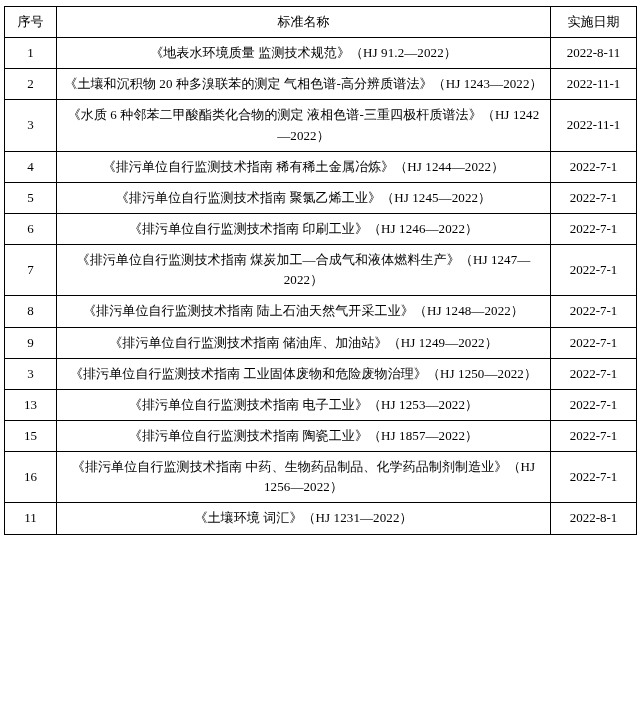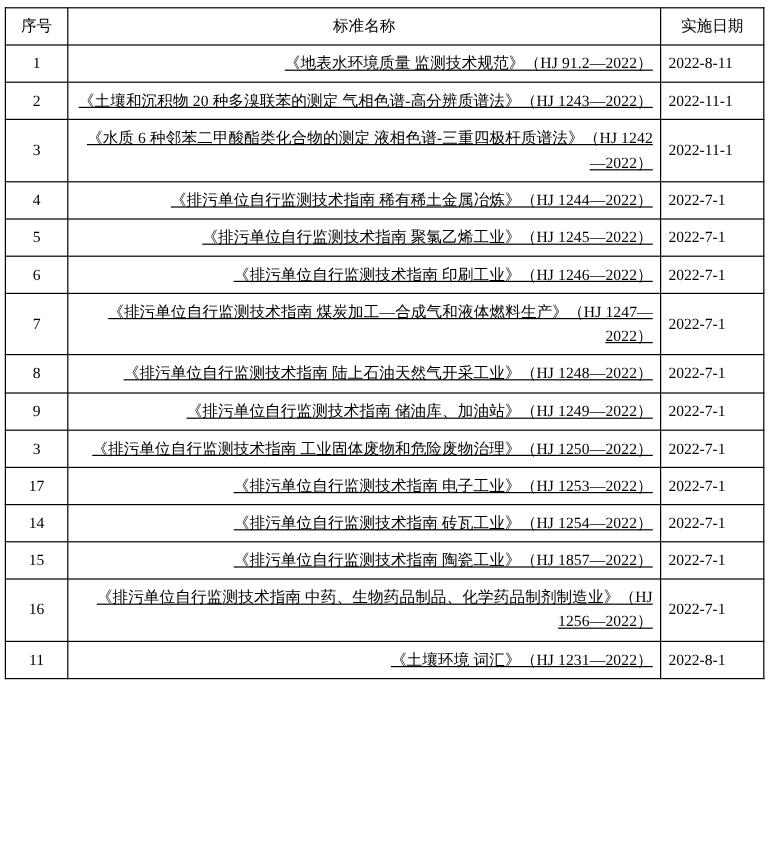--- a/index.html
+++ b/index.html
@@ -41,27 +41,26 @@
     text-align: center;
     font-size: 13.5px;
     padding-top: 7px;
     padding-bottom: 7px;
   }
   td.cell-no {
     text-align: center;
     font-size: 13px;
   }
   td.cell-name {
-    text-align: right;
+    text-align: center;
     font-size: 13px;
     letter-spacing: 0.1px;
-    text-decoration: underline;
   }
   td.cell-date {
-    text-align: left;
+    text-align: center;
     font-size: 12.5px;
     white-space: nowrap;
   }
 </style>
 </head>
 <body>
 
 <div class="doc">
   <table class="std-table">
     <colgroup>
@@ -120,27 +119,22 @@
         <td class="cell-no">9</td>
         <td class="cell-name">《排污单位自行监测技术指南 储油库、加油站》（HJ 1249—2022）</td>
         <td class="cell-date">2022-7-1</td>
       </tr>
       <tr>
         <td class="cell-no">3</td>
         <td class="cell-name">《排污单位自行监测技术指南 工业固体废物和危险废物治理》（HJ 1250—2022）</td>
         <td class="cell-date">2022-7-1</td>
       </tr>
       <tr>
-        <td class="cell-no">17</td>
+        <td class="cell-no">13</td>
         <td class="cell-name">《排污单位自行监测技术指南 电子工业》（HJ 1253—2022）</td>
-        <td class="cell-date">2022-7-1</td>
-      </tr>
-      <tr>
-        <td class="cell-no">14</td>
-        <td class="cell-name">《排污单位自行监测技术指南 砖瓦工业》（HJ 1254—2022）</td>
         <td class="cell-date">2022-7-1</td>
       </tr>
       <tr>
         <td class="cell-no">15</td>
         <td class="cell-name">《排污单位自行监测技术指南 陶瓷工业》（HJ 1857—2022）</td>
         <td class="cell-date">2022-7-1</td>
       </tr>
       <tr>
         <td class="cell-no">16</td>
         <td class="cell-name">《排污单位自行监测技术指南 中药、生物药品制品、化学药品制剂制造业》（HJ 1256—2022）</td>

